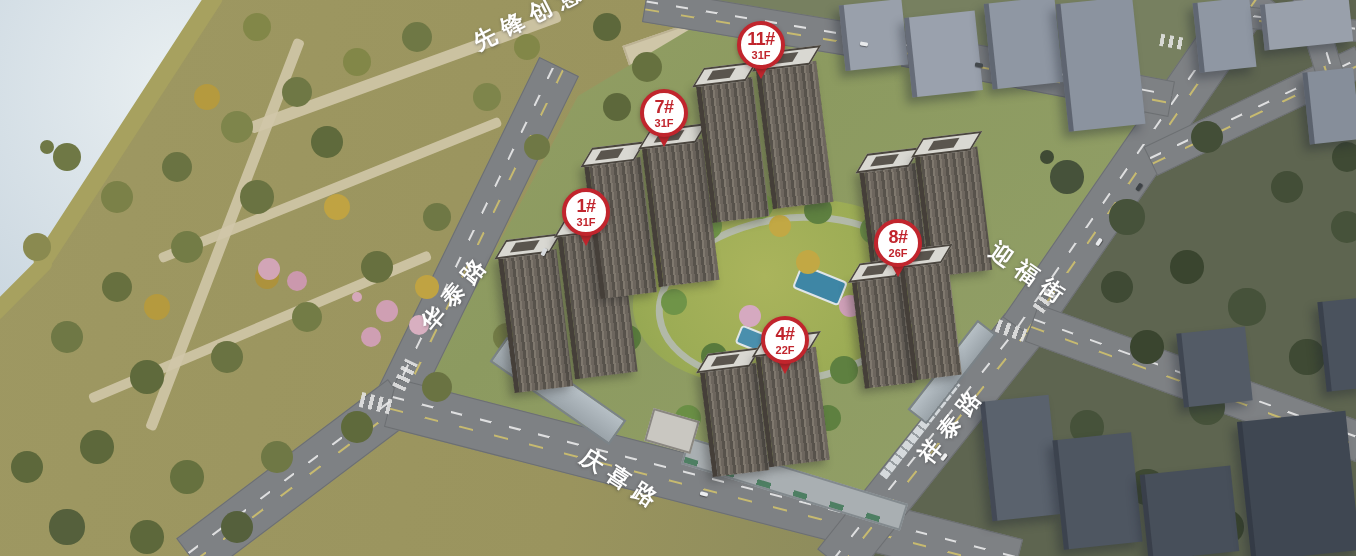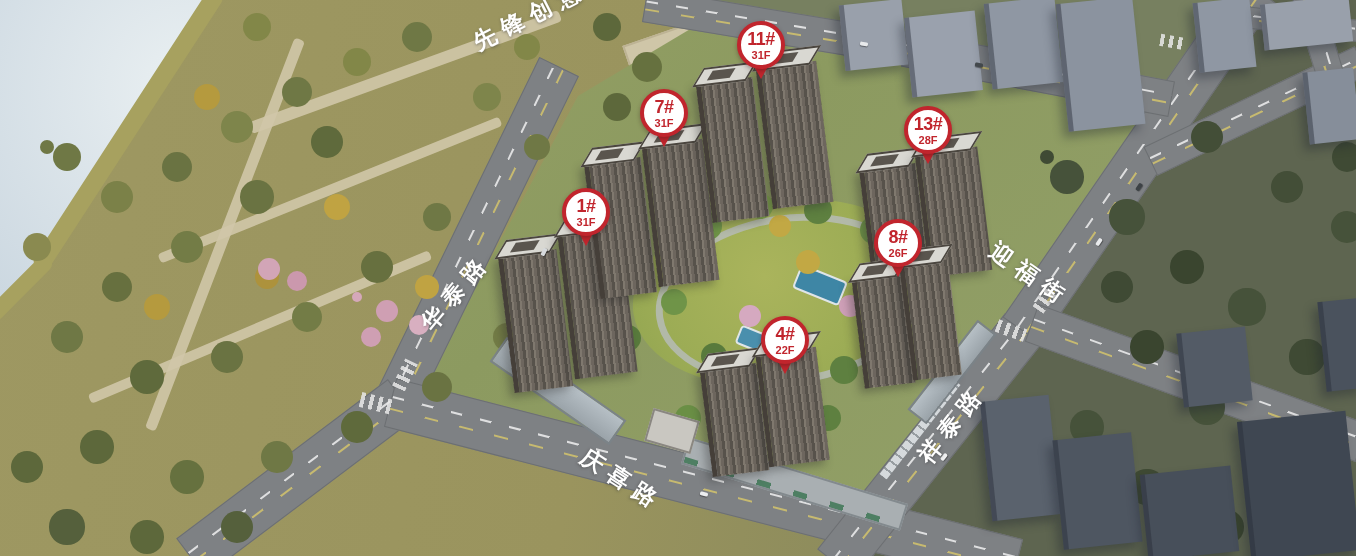--- a/index.html
+++ b/index.html
@@ -238,21 +238,14 @@
       <span class="pin-floor">26F</span>
     </div>
   </div>
   <div class="pin" style="left:761px;top:45px;">
     <div class="pin-tail"></div>
     <div class="pin-circle">
       <span class="pin-num">11#</span>
       <span class="pin-floor">31F</span>
     </div>
   </div>
-  <div class="pin" style="left:928px;top:130px;">
-    <div class="pin-tail"></div>
-    <div class="pin-circle">
-      <span class="pin-num">13#</span>
-      <span class="pin-floor">28F</span>
-    </div>
-  </div>
 
 </div>
 
 </body></html>

